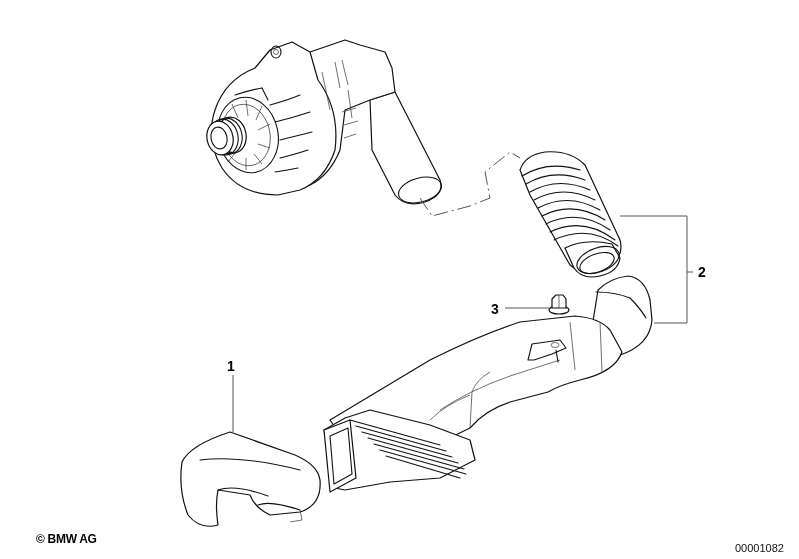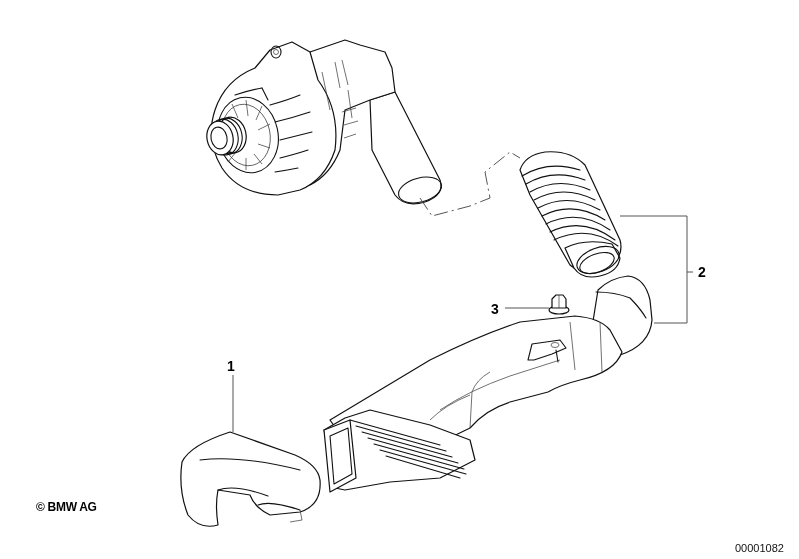--- a/index.html
+++ b/index.html
@@ -1,19 +1,19 @@
 <!DOCTYPE html>
 <html><head>
 <meta charset="utf-8">
 <style>
   html, body { margin: 0; padding: 0; background: #ffffff; }
   body { width: 799px; height: 559px; position: relative; overflow: hidden; font-family: "Liberation Sans", sans-serif; }
   #diagram { position: absolute; left: 0; top: 0; width: 799px; height: 559px; }
   .callout { position: absolute; font-family: "Liberation Sans", sans-serif; font-weight: bold; font-size: 14px; color: #000; line-height: 1; }
-  .copyright { position: absolute; left: 36px; top: 500px; font-family: "Liberation Sans", sans-serif; font-weight: bold; font-size: 12px; color: #000; letter-spacing: -0.3px; }
+  .copyright { position: absolute; left: 36px; top: 532px; font-family: "Liberation Sans", sans-serif; font-weight: bold; font-size: 12px; color: #000; letter-spacing: -0.3px; }
   .docnum { position: absolute; left: 735px; top: 542px; font-family: "Liberation Sans", sans-serif; font-size: 11px; color: #111; }
   .ln { fill: none; stroke: #111; stroke-width: 1.1; stroke-linejoin: round; stroke-linecap: round; }
   .thin { fill: none; stroke: #333; stroke-width: 0.7; }
   .fill { fill: #fff; stroke: #111; stroke-width: 1.2; stroke-linejoin: round; }
   .lead { fill: none; stroke: #555; stroke-width: 1; }
   .dash { fill: none; stroke: #555; stroke-width: 1; stroke-dasharray: 14 4 2 4; }
   .hit { cursor: pointer; }
 </style>
 </head>
 <body>

